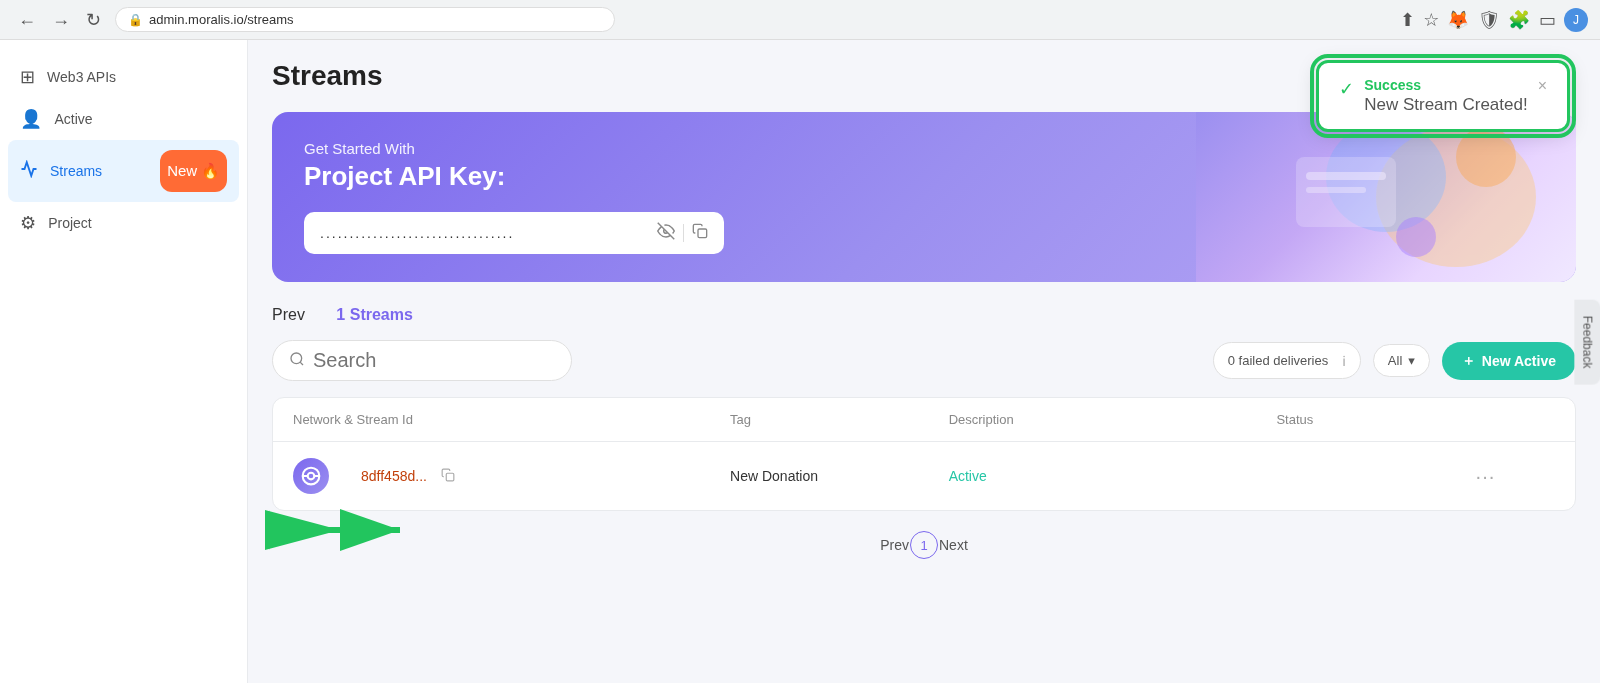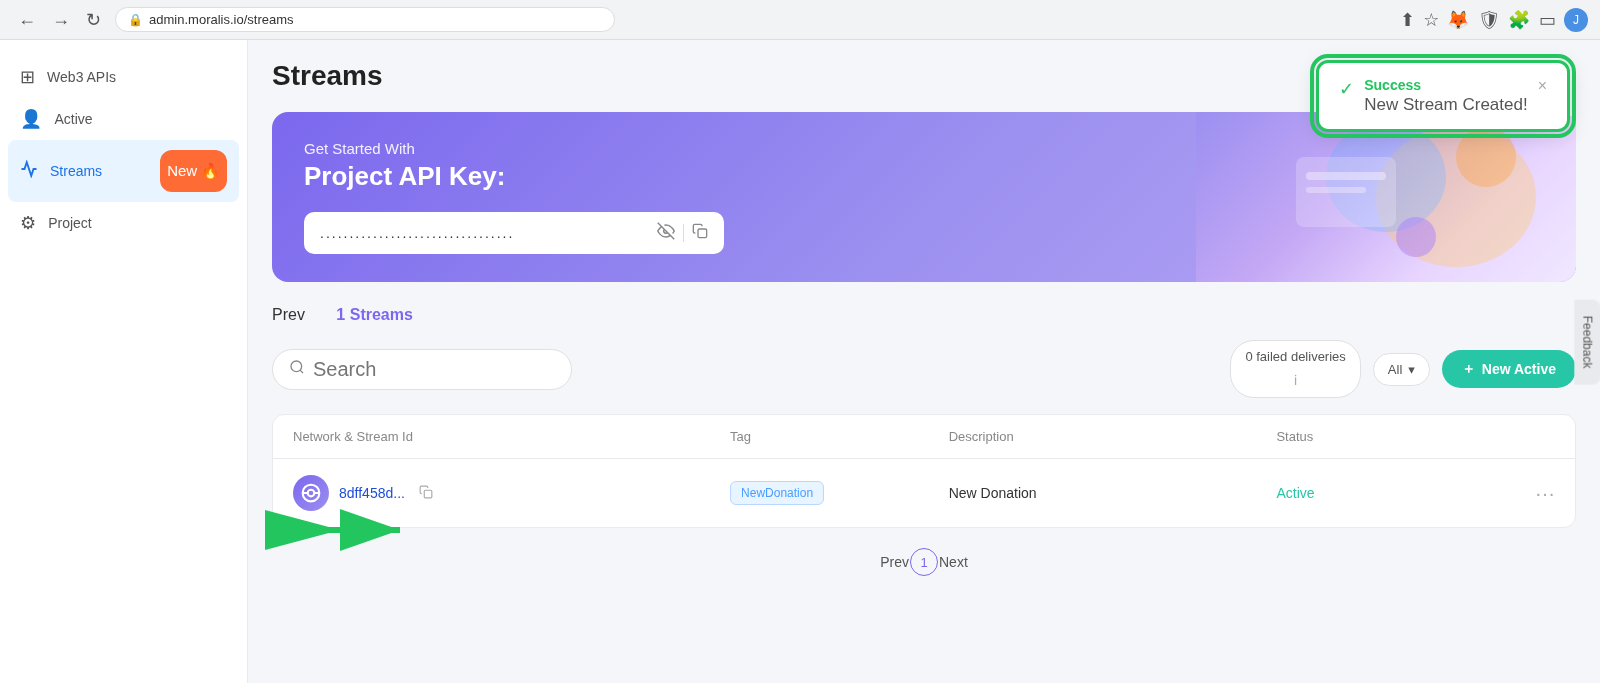--- a/index.html
+++ b/index.html
@@ -93,25 +93,24 @@
       display: flex; align-items: center; gap: 12px; margin-bottom: 16px;
     }
     .search-box {
       display: flex; align-items: center; gap: 8px;
       background: white; border: 1px solid #e0e0e0; border-radius: 24px;
       padding: 8px 16px; flex: 0 0 300px;
     }
     .search-box input { border: none; outline: none; font-size: 20px; color: #555; background: transparent; width: 100%; }
     .search-icon { color: #888; font-size: 16px; }
     .failed-deliveries {
-      display: flex; align-items: center; gap: 6px;
+      display: flex; align-items: center; gap: 14px;
       border: 1px solid #e0e0e0; border-radius: 24px;
       padding: 8px 14px; background: white; font-size: 13px; color: #555;
       margin-left: auto;
-      flex-direction: column;
     }
     .info-icon { color: #aaa; font-size: 14px; cursor: pointer; }
     .all-dropdown {
       display: flex; align-items: center; gap: 6px;
       border: 1px solid #e0e0e0; border-radius: 24px;
       padding: 8px 14px; background: white; font-size: 13px; color: #555; cursor: pointer;
     }
     .new-stream-btn {
       display: flex; align-items: center; gap: 6px;
       background: #26c6a6; color: white; border: none; border-radius: 24px;
@@ -134,21 +133,21 @@
       align-items: center; font-size: 14px; color: #333;
     }
     .table-row:last-child { border-bottom: none; }
     .stream-id-cell { display: flex; align-items: center; gap: 10px; }
     .stream-icon {
       width: 36px; height: 36px; border-radius: 50%;
       background: linear-gradient(135deg, #7b68ee, #9b8ff0);
       display: flex; align-items: center; justify-content: center;
       color: white; font-size: 18px;
     }
-    .stream-id { color: #1d4ed8; font-weight: 500; }
+    .stream-id { color: #c2410c; font-weight: 500; margin-left: 22px; }
     .copy-icon { color: #aaa; cursor: pointer; font-size: 14px; margin-left: 4px; }
     .tag-badge {
       display: inline-block; background: #e8f4ff; color: #4a9eff;
       border: 1px solid #b8d8ff; border-radius: 6px;
       padding: 4px 10px; font-size: 12px; font-weight: 500;
     }
     .status-active { color: #26c6a6; font-weight: 500; }
     .more-btn { color: #aaa; cursor: pointer; font-size: 20px; text-align: right; }
 
     
@@ -336,23 +335,20 @@
             </svg>
           </div>
           <span class="stream-id">8dff458d...</span>
           <span class="copy-icon">
             <svg width="14" height="14" viewBox="0 0 24 24" fill="none" stroke="#aaa" stroke-width="2">
               <rect x="9" y="9" width="13" height="13" rx="2"></rect>
                 <path d="M5 15H4a2 2 0 01-2-2V4a2 2 0 012-2h9a2 2 0 012 2v1"></path>
             </svg>
           </span>
         </div>
-        <div>
-          <span class="tag-badge">NewDonation</span>
-        </div>
         <div>New Donation</div>
         <div>
           <span class="status-active">Active</span>
         </div>
         <div class="more-btn">···</div>
       </div>
     </div>
 
     <div class="pagination">
       <a>Prev</a>

